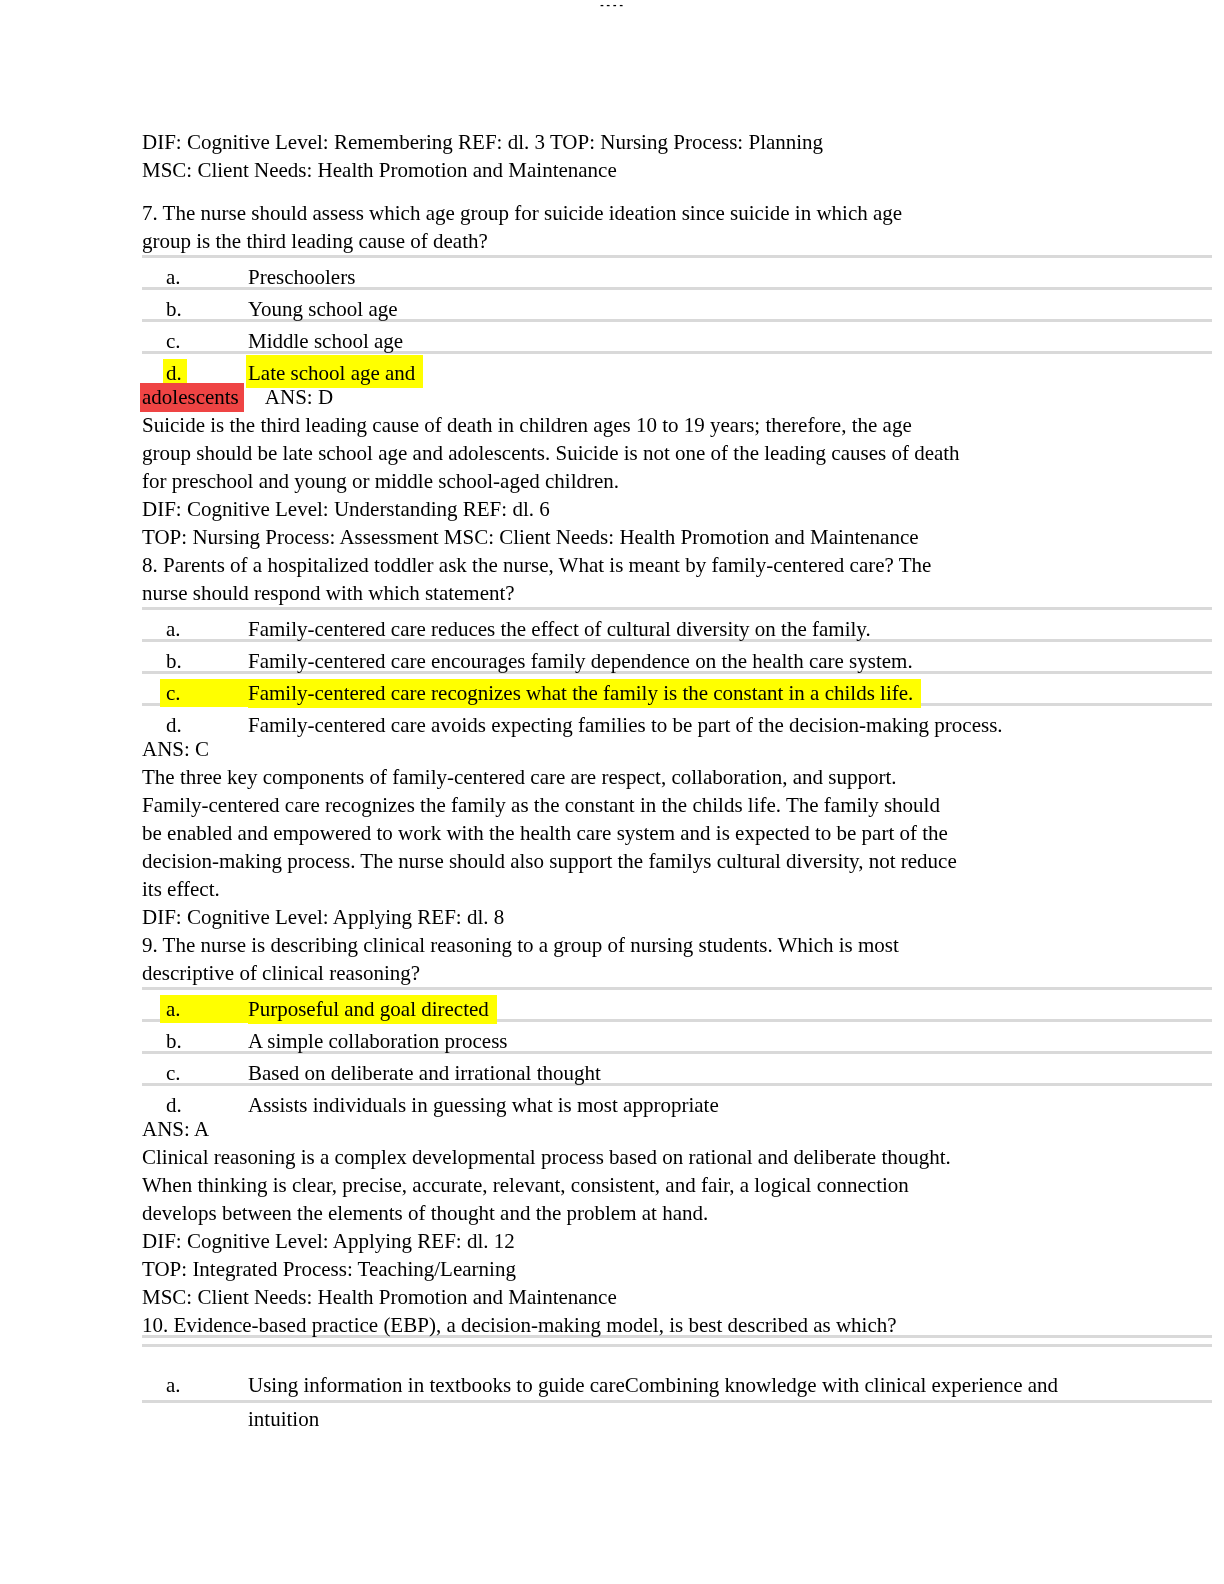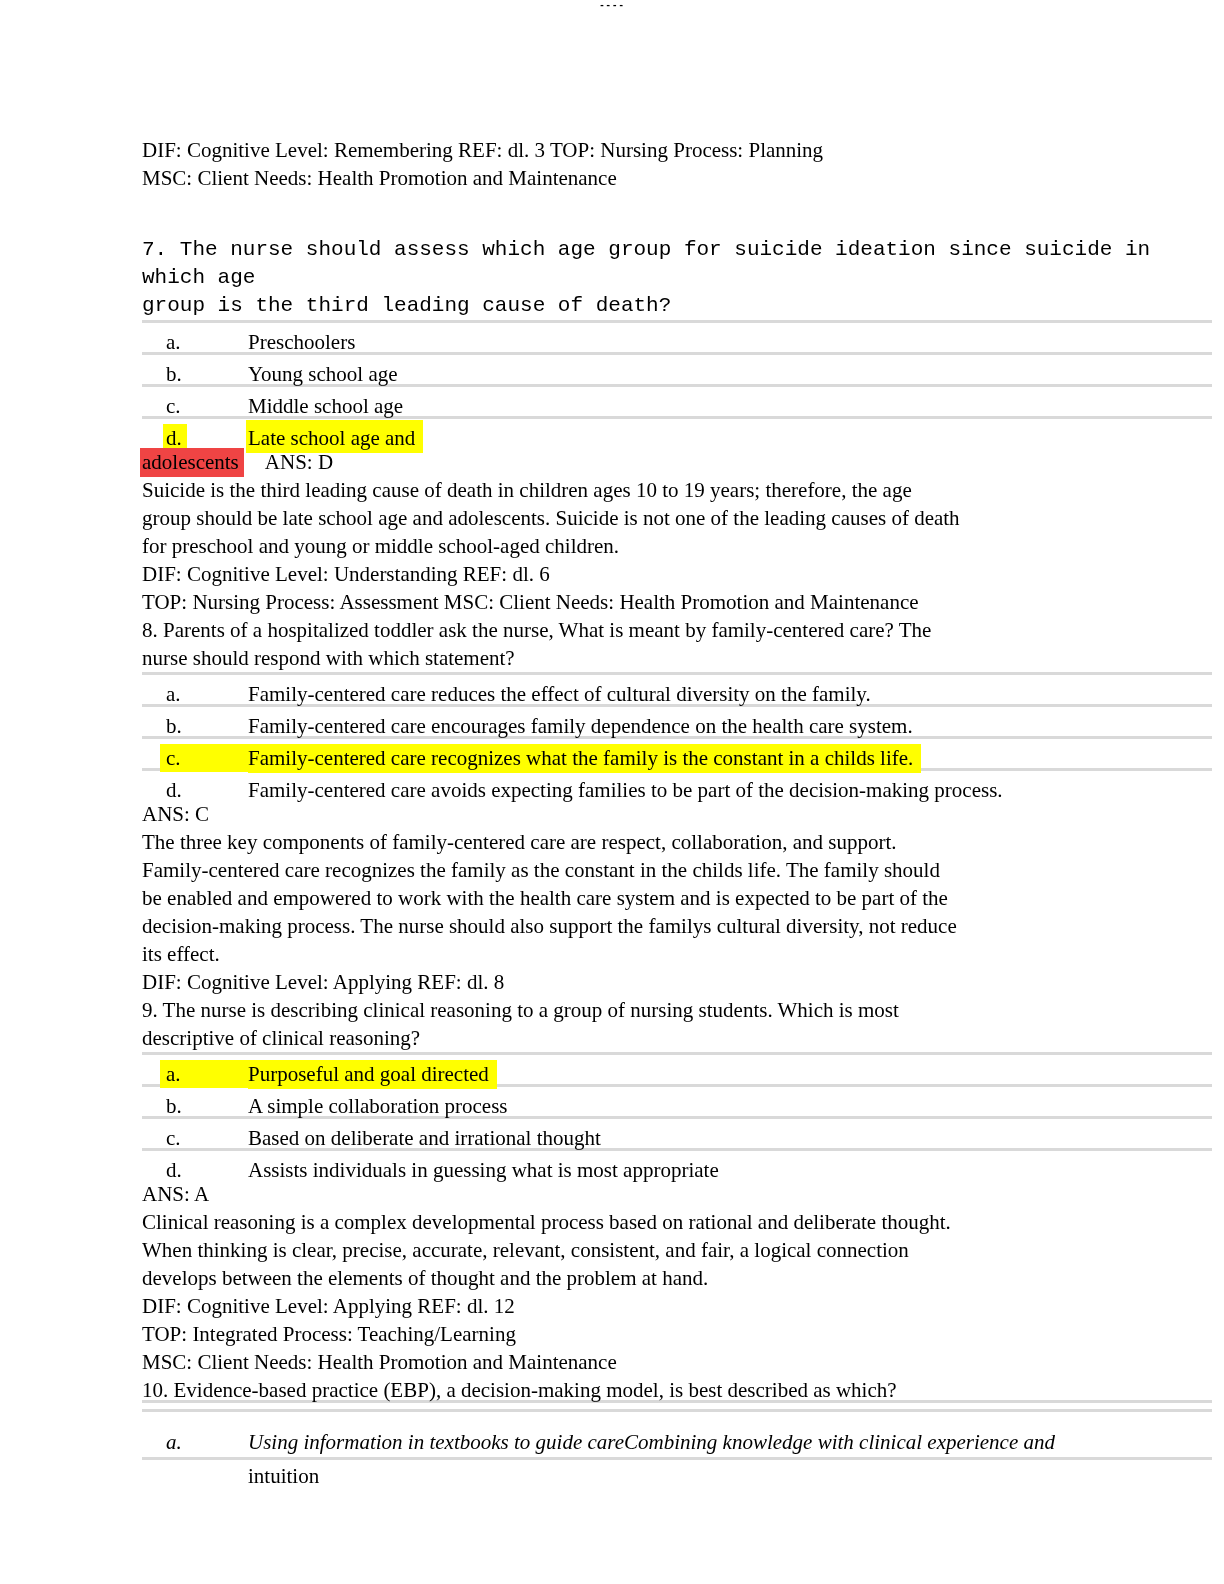--- a/index.html
+++ b/index.html
@@ -22,25 +22,25 @@
     text-align: center;
     font-family: "DejaVu Sans Mono", monospace;
     font-size: 9px;
     line-height: 9px;
     font-weight: bold;
     letter-spacing: 1px;
   }
   .content {
     position: absolute;
     left: 142px;
-    top: 136px;
+    top: 128px;
     width: 1070px;
   }
   .pre { white-space: pre-line; }
-  .mt-gap { margin-top: 44px; font-family: Liberation Mono, monospace; }
+  .mt-gap { margin-top: 15px; }
 
   
   .opt-table { width: 100%; }
   .opt-row {
     box-sizing: border-box;
     height: 32px;
     border-top: 3px solid #d9d9d9;
     padding: 5px 0 0 24px;
     white-space: nowrap;
   }
@@ -55,21 +55,21 @@
   .hl-full .tx { background: #ffff00; padding: 2px 8px 3px 0; }
 
   
   .hl-word { background: #ef4444; padding: 2px 5px 3px 2px; margin-left: -2px; }
   .ans-after { margin-left: 21px; }
 
   
   .divider { height: 0; border-top: 3px solid #d9d9d9; }
   .div-1 { margin-top: -4px; }
   .div-2 { margin-top: 6px; }
-  .q10-row { padding: 16px 0 2px 24px; white-space: nowrap; font-style: italic; }
+  .q10-row { padding: 24px 0 2px 24px; white-space: nowrap; }
   .q10-divider { margin-top: -1px; }
   .q10-cont { padding: 2px 0 0 106px; }
 </style>
 </head>
 <body>
 
 <div class="page">
 
   <div class="top-mark">----</div>
 

